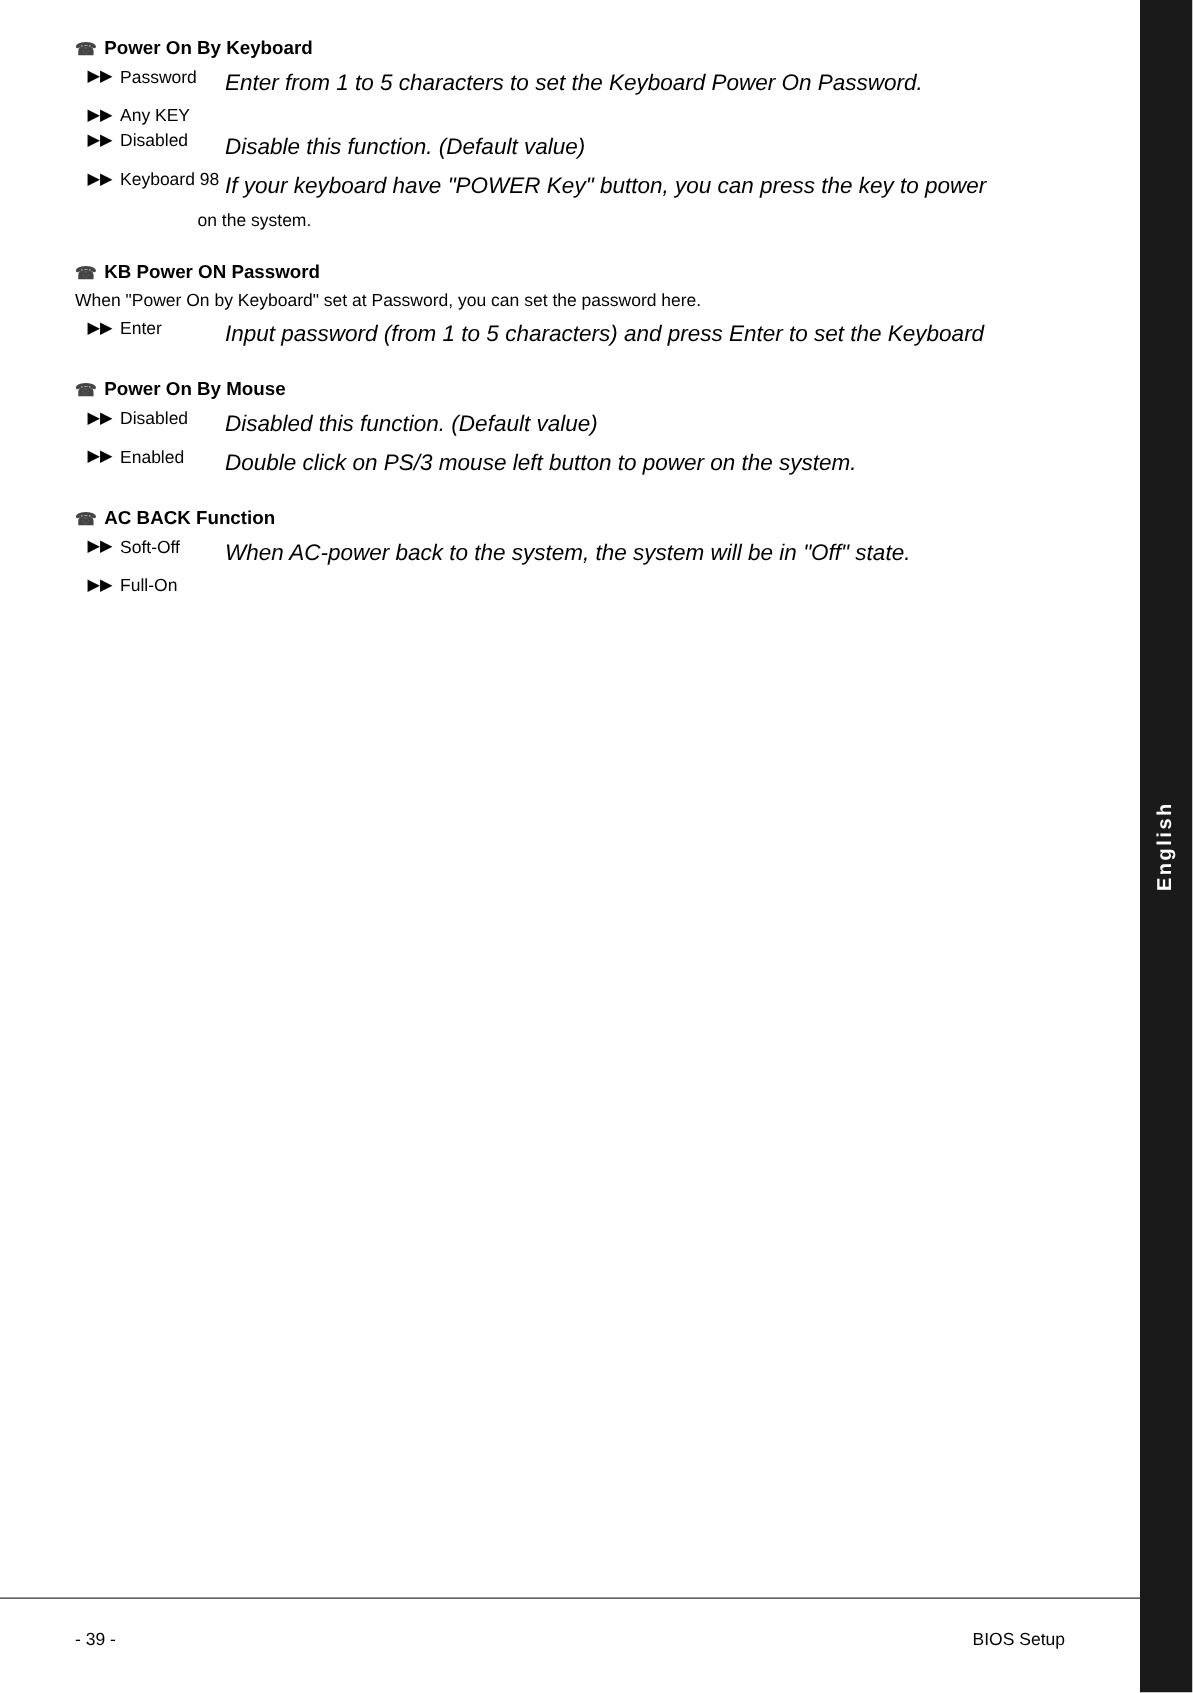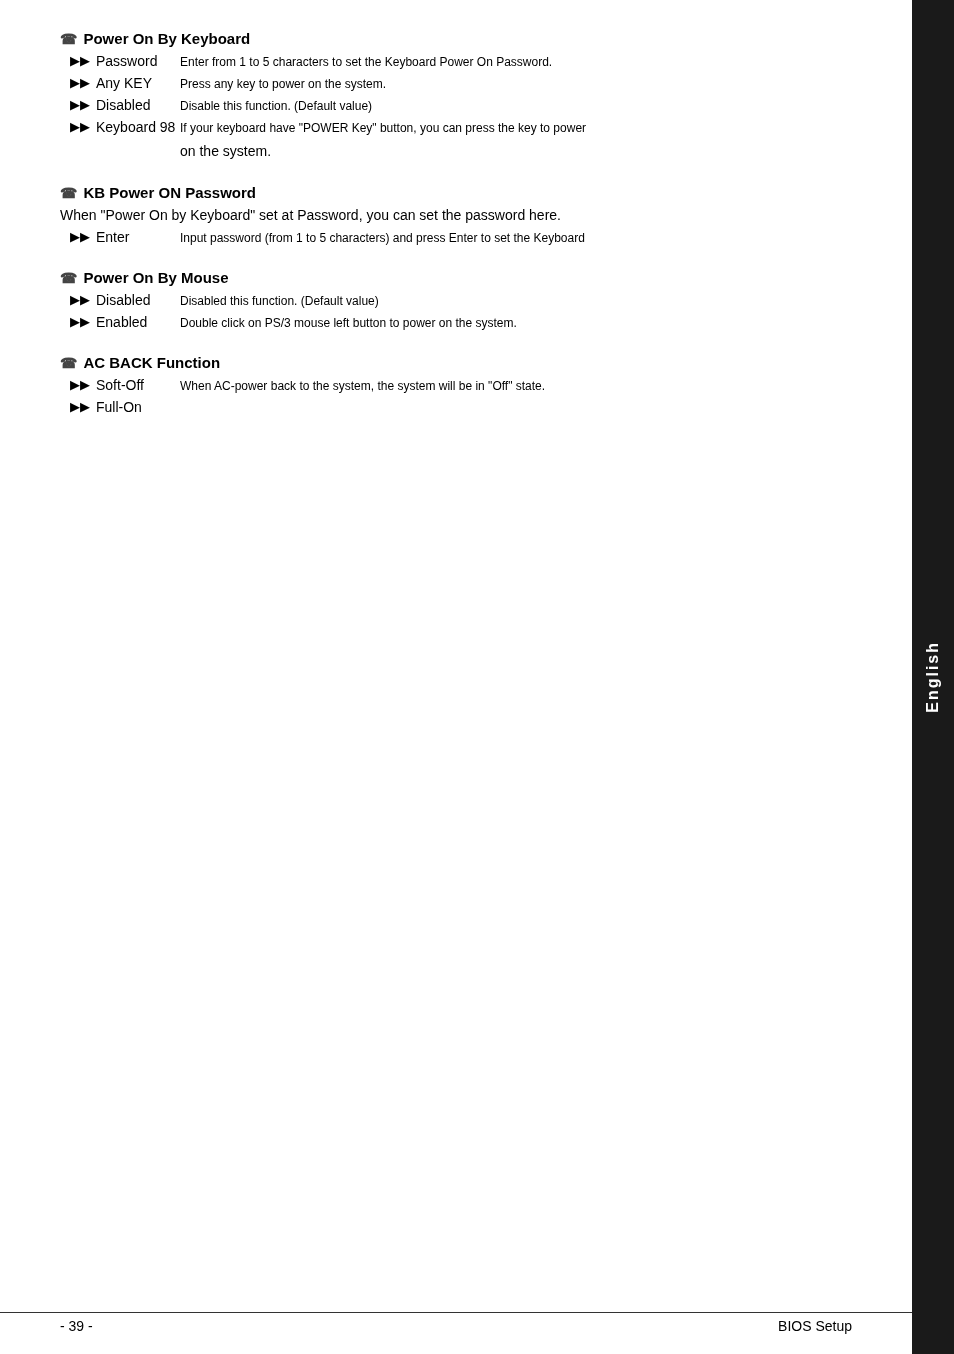--- a/index.html
+++ b/index.html
@@ -89,47 +89,48 @@
       gap: 4px;
       flex-shrink: 0;
     }
 
     .arrow {
       font-size: 13px;
       margin-right: 2px;
     }
 
     .item-value {
-      font-size: 12px;
+      font-size: 18px;
       flex: 1;
       line-height: 1.5;
+      font-style: italic;
     }
 
     .item-value-continuation {
       font-size: 14px;
-      margin-left: 110px;
+      margin-left: 88px;
       line-height: 1.5;
       margin-bottom: 4px;
     }
 
     
     .section-description {
       font-size: 14px;
       margin-bottom: 6px;
       margin-left: 0;
     }
 
     
     .footer {
       position: absolute;
-      bottom: 20px;
+      bottom: 35px;
       left: 0;
       right: 42px;
       border-top: 1px solid #333;
-      padding-top: 5px;
+      padding-top: 24px;
       display: flex;
       justify-content: space-between;
       align-items: center;
       padding-left: 60px;
       padding-right: 60px;
     }
   </style>
 </head>
 <body>
 
@@ -154,21 +155,20 @@
             <span>Password</span>
           </div>
           <div class="item-value">Enter from 1 to 5 characters to set the Keyboard Power On Password.</div>
         </div>
 
         <div class="item-row">
           <div class="item-key">
             <span class="arrow">▶▶</span>
             <span>Any KEY</span>
           </div>
-          <div class="item-value">Press any key to power on the system.</div>
         </div>
 
         <div class="item-row">
           <div class="item-key">
             <span class="arrow">▶▶</span>
             <span>Disabled</span>
           </div>
           <div class="item-value">Disable this function. (Default value)</div>
         </div>
 

